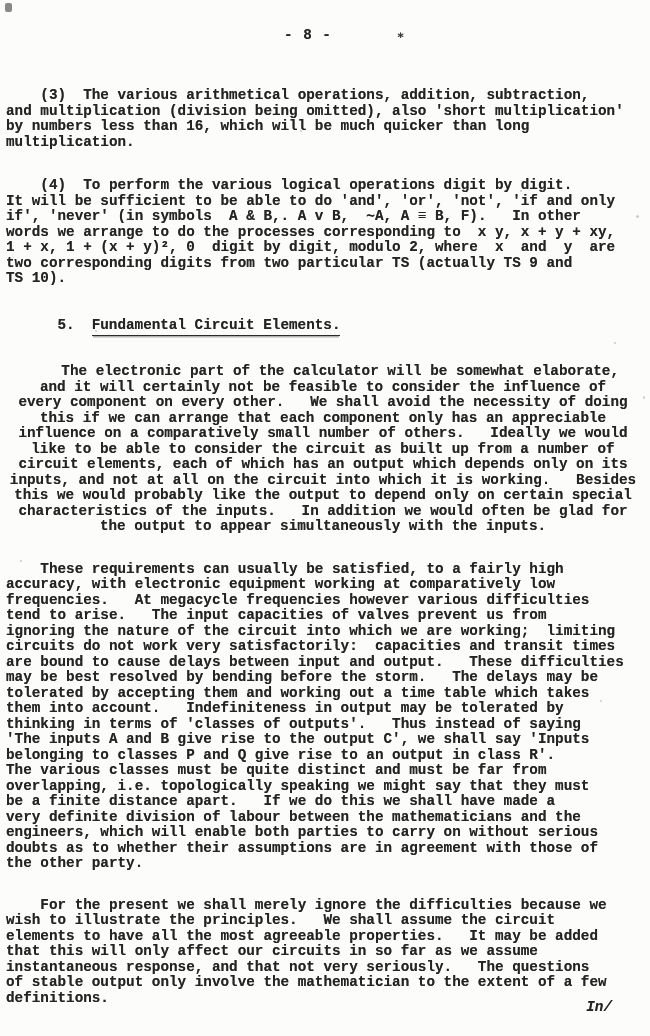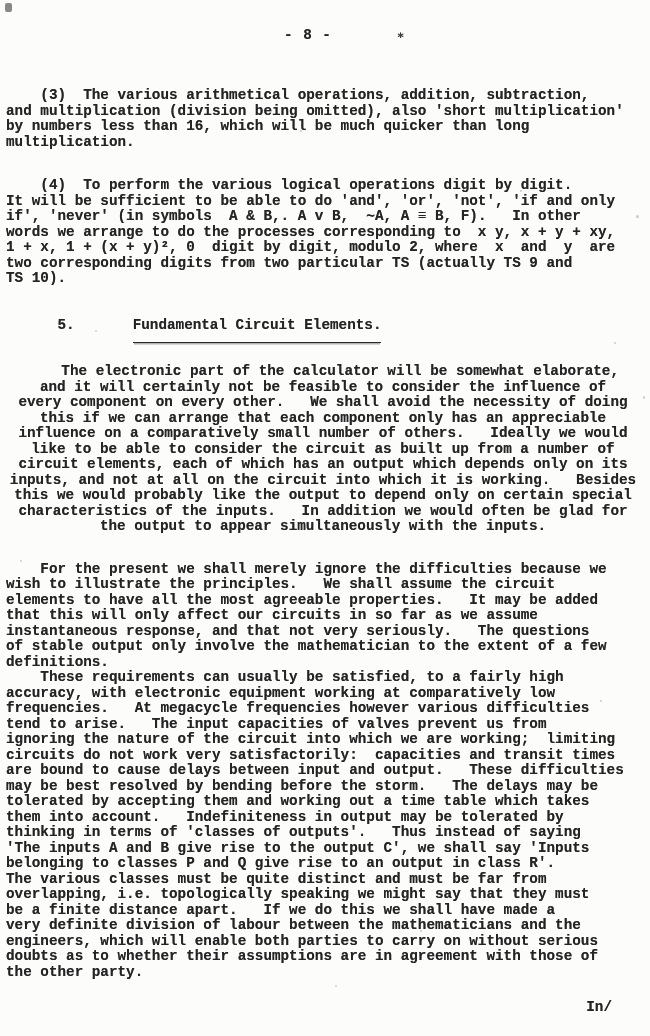--- a/index.html
+++ b/index.html
@@ -14,26 +14,26 @@
   .txt { white-space:pre; }
   .header-pagenum { position:absolute; top:28px; left:284px; letter-spacing:1px; }
   .header-mark { position:absolute; top:29px; left:397px; font-size:12px; color:#3a3a3a; }
   .corner-blot { position:absolute; top:3px; left:5px; width:7px; height:9px;
     background:#4a4a4a; opacity:.65; border-radius:2px; }
   .content { position:absolute; top:88px; left:6px; right:10px; }
   .para-3 { margin:0 0 28px 0; }
   .para-4 { margin:0 0 16px 0; }
   .heading { margin:0 0 15px 0; white-space:pre; }
   .heading .num { display:inline-block; margin-right:17px; }
-  .heading .title { border-bottom:1.6px solid #2b2b2b; padding-bottom:9px;
-    box-shadow:0 2.5px 0 -1px rgba(43,43,43,0.35);margin-left:41px; }
+  .heading .title { border-bottom:1.6px solid #2b2b2b; padding-bottom:2px;
+    box-shadow:0 2.5px 0 -1px rgba(43,43,43,0.35); }
   .para-intro { margin:0 0 27px 0;text-align:center; }
   .para-req { margin:0 0 26px 0; }
   .para-present { margin:0; }
-  .catchword { position:absolute; top:1000px; right:38px; }
+  .catchword { position:absolute; top:1000px; right:38px;font-style:italic; }
   .speck { position:absolute; background:#5a5a5a; border-radius:50%; opacity:.3; }
 </style>
 </head>
 <body>
 
 <div class="page">
 
   <div class="corner-blot"></div>
 
   <div class="header-pagenum txt">- 8 -</div>
@@ -63,28 +63,20 @@
 every component on every other.   We shall avoid the necessity of doing
 this if we can arrange that each component only has an appreciable
 influence on a comparatively small number of others.   Ideally we would
 like to be able to consider the circuit as built up from a number of
 circuit elements, each of which has an output which depends only on its
 inputs, and not at all on the circuit into which it is working.   Besides
 this we would probably like the output to depend only on certain special
 characteristics of the inputs.   In addition we would often be glad for
 the output to appear simultaneously with the inputs.</div>
 
-    <div class="txt para-present">    For the present we shall merely ignore the difficulties because we
-wish to illustrate the principles.   We shall assume the circuit
-elements to have all the most agreeable properties.   It may be added
-that this will only affect our circuits in so far as we assume
-instantaneous response, and that not very seriously.   The questions
-of stable output only involve the mathematician to the extent of a few
-definitions.</div>
-
     <div class="txt para-req">    These requirements can usually be satisfied, to a fairly high
 accuracy, with electronic equipment working at comparatively low
 frequencies.   At megacycle frequencies however various difficulties
 tend to arise.   The input capacities of valves prevent us from
 ignoring the nature of the circuit into which we are working;  limiting
 circuits do not work very satisfactorily:  capacities and transit times
 are bound to cause delays between input and output.   These difficulties
 may be best resolved by bending before the storm.   The delays may be
 tolerated by accepting them and working out a time table which takes
 them into account.   Indefiniteness in output may be tolerated by
@@ -92,20 +84,28 @@
 'The inputs A and B give rise to the output C', we shall say 'Inputs
 belonging to classes P and Q give rise to an output in class R'.
 The various classes must be quite distinct and must be far from
 overlapping, i.e. topologically speaking we might say that they must
 be a finite distance apart.   If we do this we shall have made a
 very definite division of labour between the mathematicians and the
 engineers, which will enable both parties to carry on without serious
 doubts as to whether their assumptions are in agreement with those of
 the other party.</div>
 
+    <div class="txt para-present">    For the present we shall merely ignore the difficulties because we
+wish to illustrate the principles.   We shall assume the circuit
+elements to have all the most agreeable properties.   It may be added
+that this will only affect our circuits in so far as we assume
+instantaneous response, and that not very seriously.   The questions
+of stable output only involve the mathematician to the extent of a few
+definitions.</div>
+
   </div>
 
   <div class="txt catchword">In/</div>
 
   <div class="speck" style="top:130px; left:300px; width:2px; height:2px;"></div>
   <div class="speck" style="top:190px; left:520px; width:2px; height:2px;"></div>
   <div class="speck" style="top:215px; left:636px; width:3px; height:3px;"></div>
   <div class="speck" style="top:330px; left:95px; width:2px; height:2px;"></div>
   <div class="speck" style="top:342px; left:614px; width:2px; height:2px;"></div>
   <div class="speck" style="top:396px; left:643px; width:2px; height:3px;"></div>

